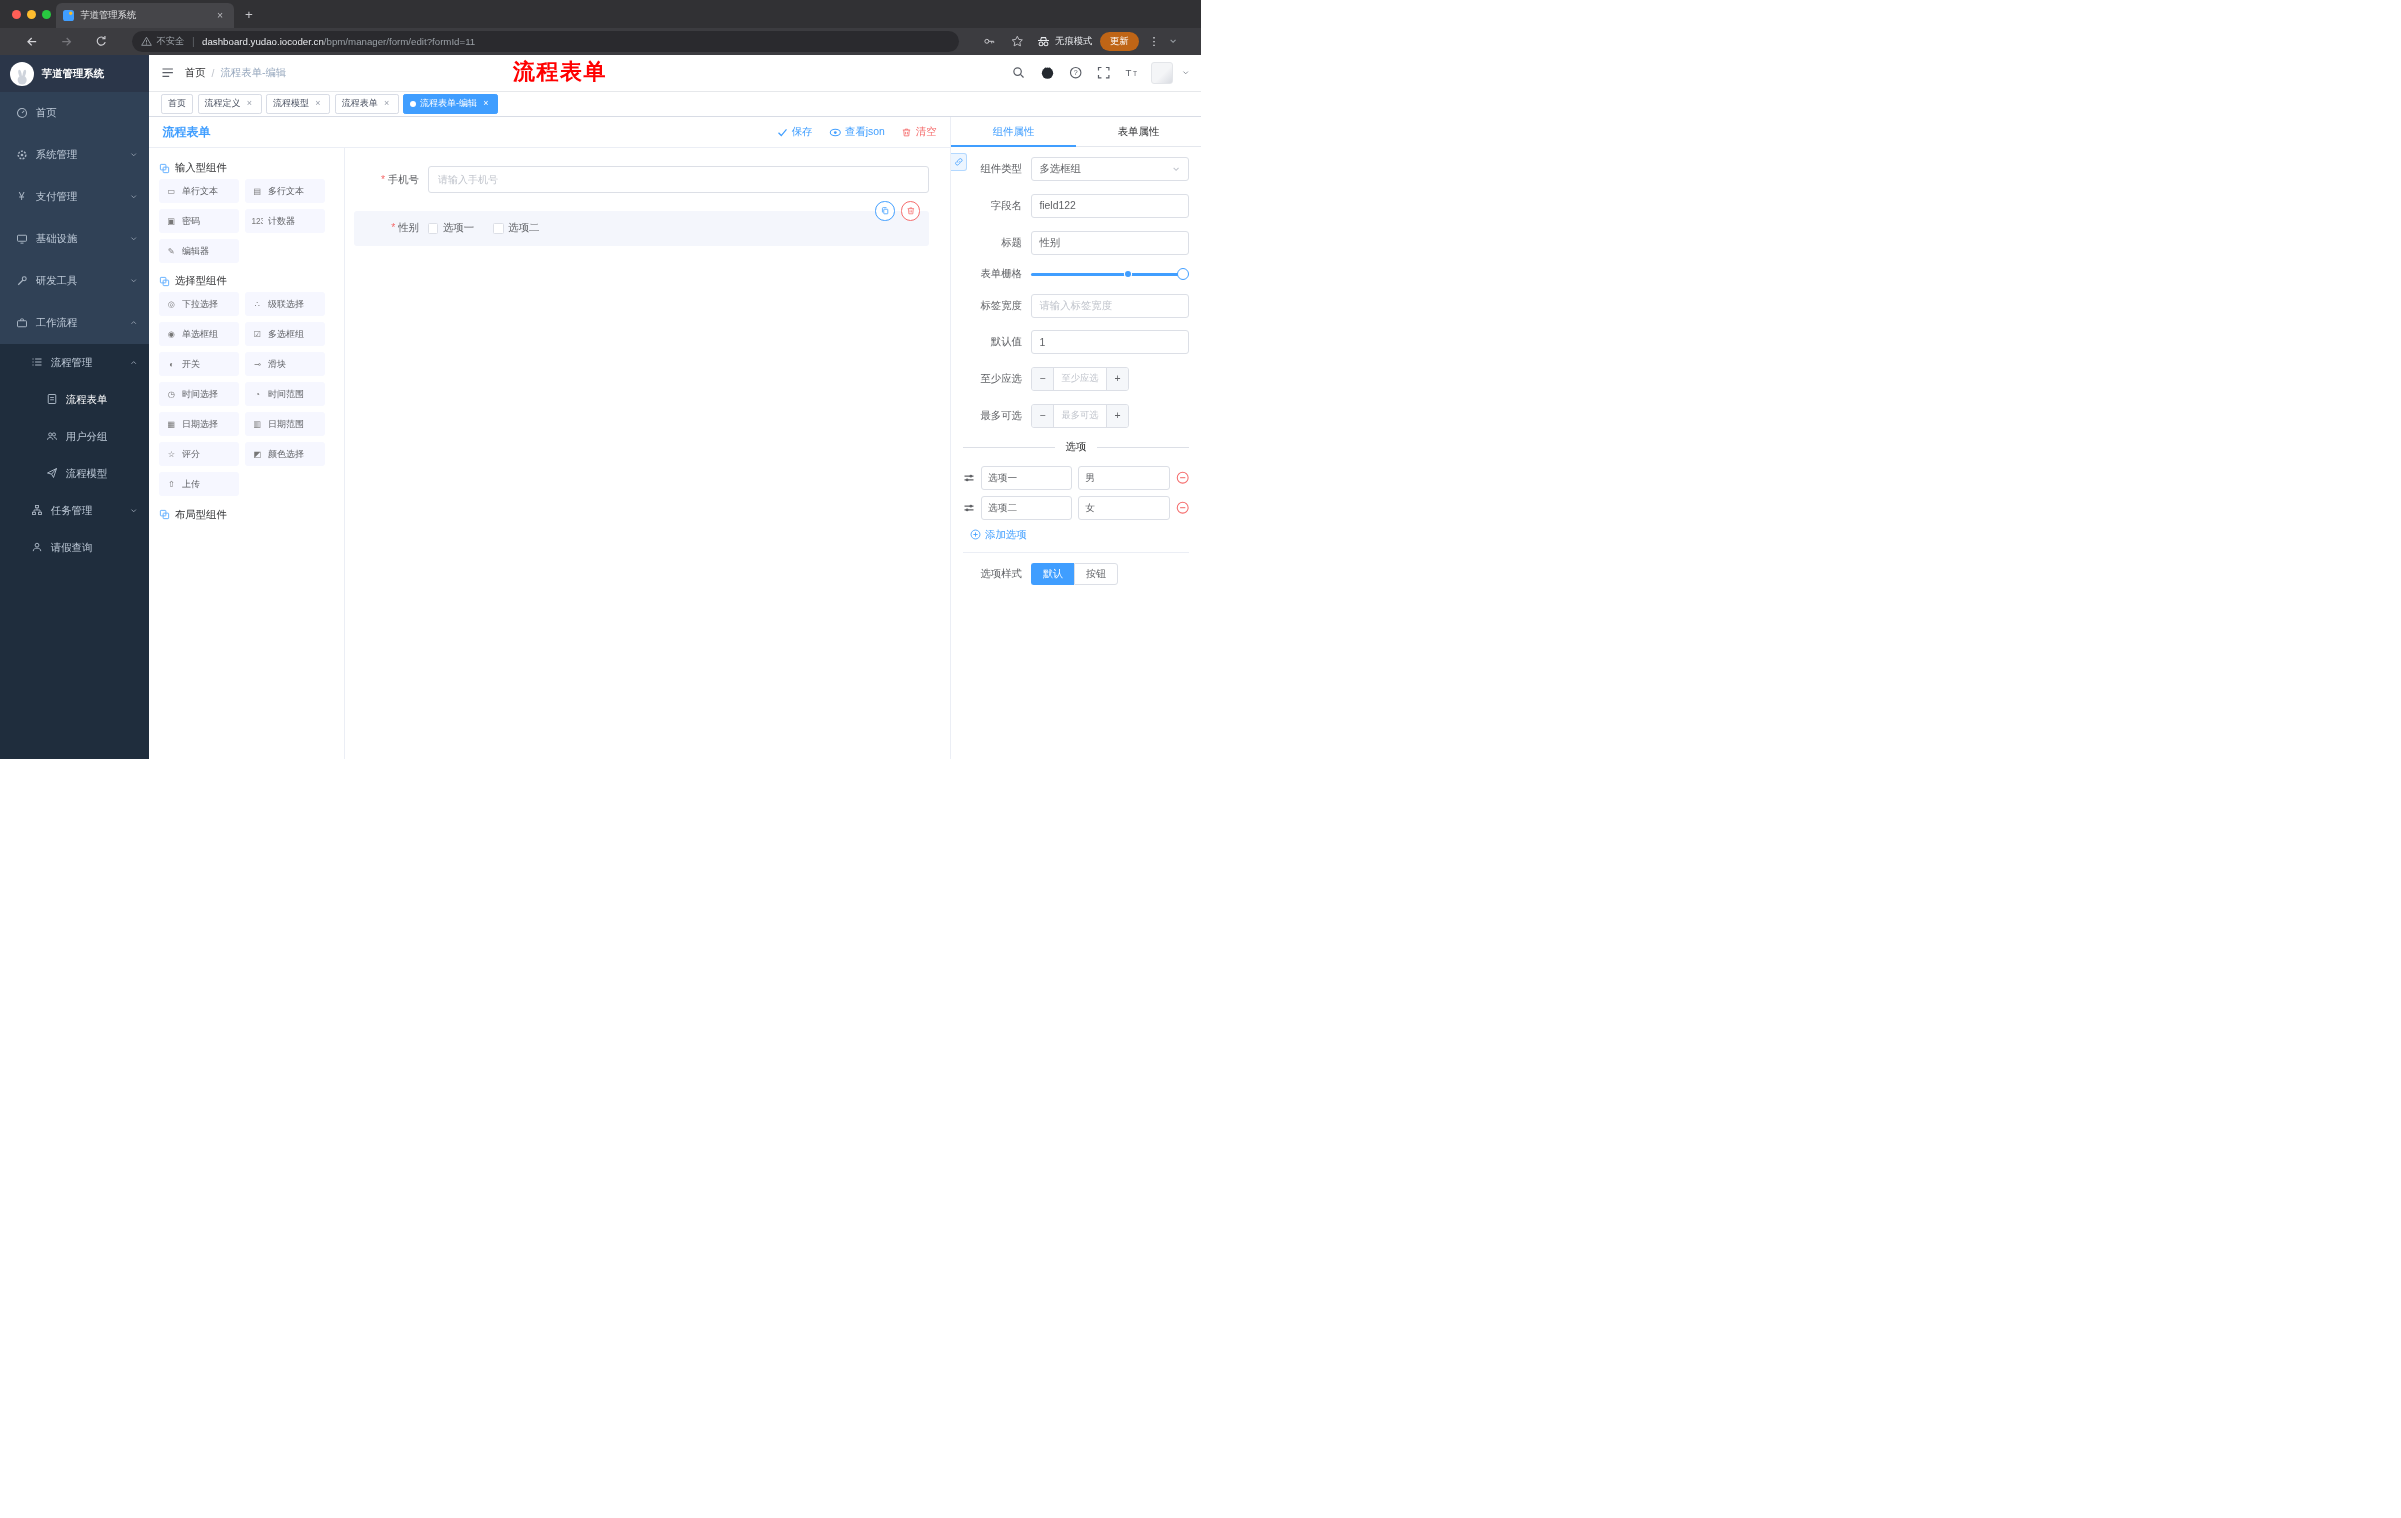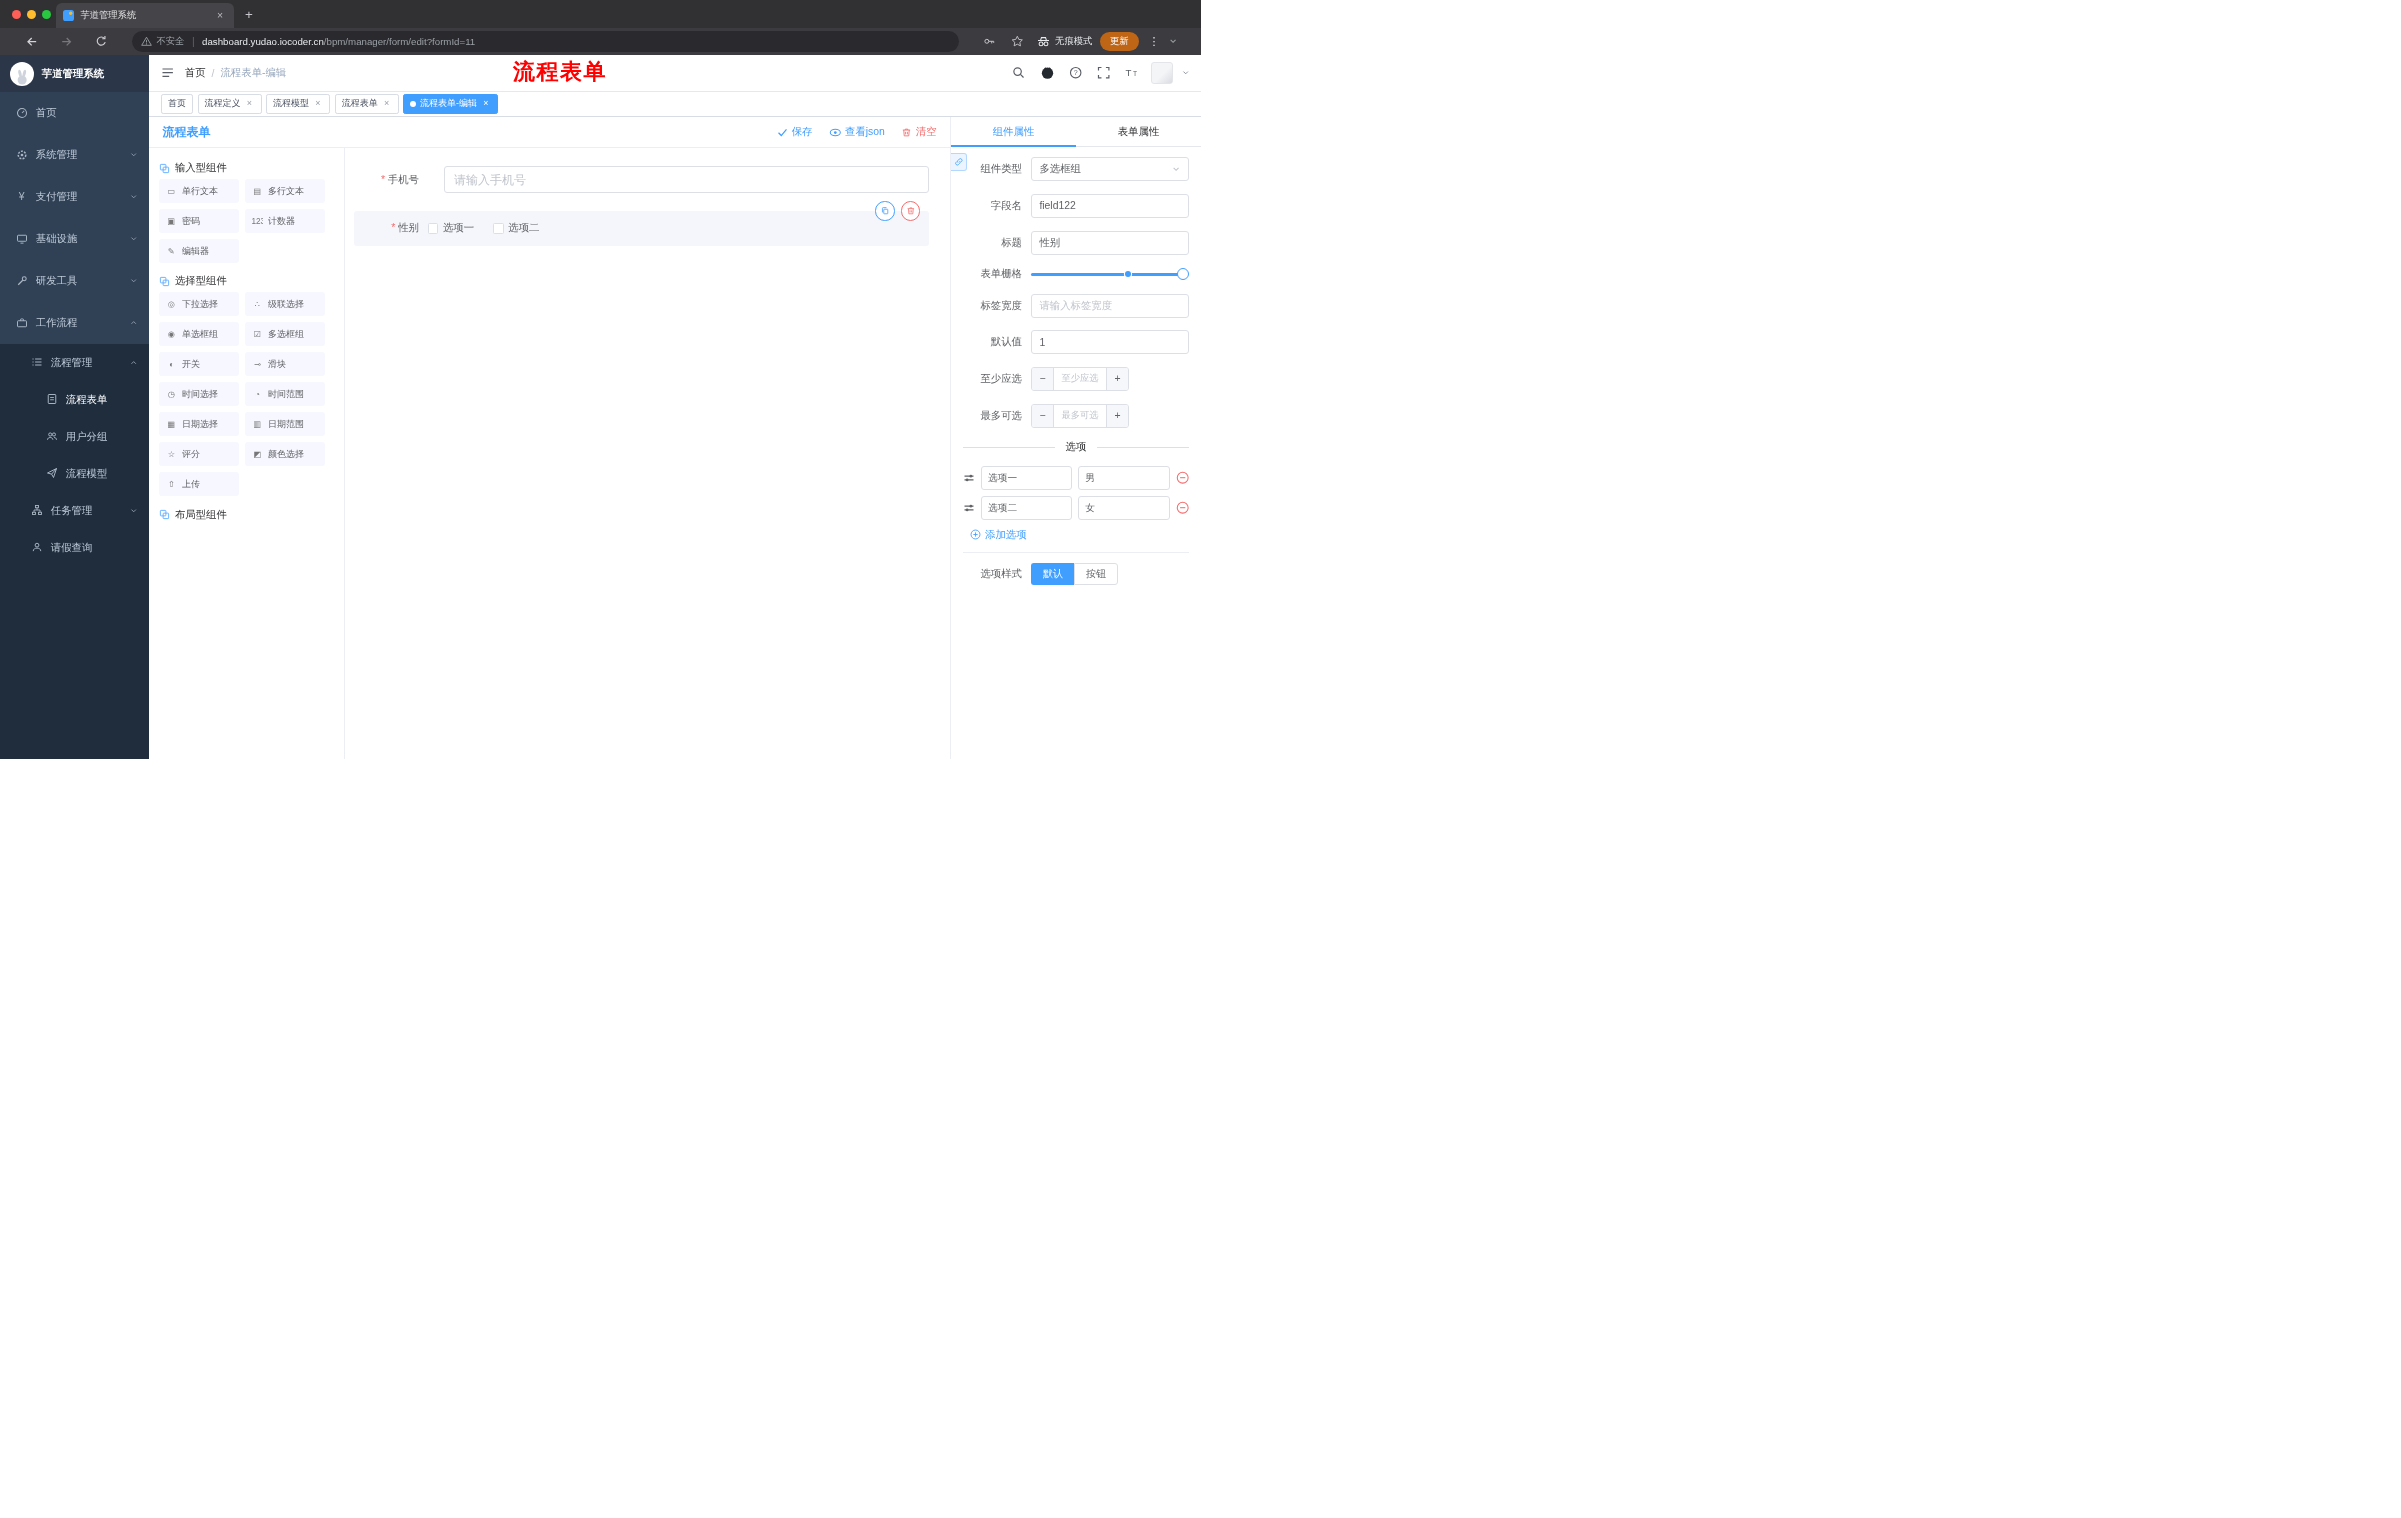--- a/index.html
+++ b/index.html
@@ -94,21 +94,21 @@
   .chips{display:flex;flex-wrap:wrap;gap:6px;margin-bottom:7.4px;}
   .chip{width:80px;height:24px;background:#f6f7ff;border-radius:3px;display:flex;align-items:center;gap:4.5px;padding:0 6px;font-size:9px;color:#606266;cursor:move;}
   .chip-icon{width:12px;text-align:center;font-size:8.2px;color:#777;flex:none;overflow:hidden;}
   .chip-label{white-space:nowrap;overflow:hidden;}
   .req::before{content:"* ";color:var(--danger);}
 
   
   .canvas{flex:1;background:#fff;padding:18px 21px 0 9px;min-width:0;}
   .form-row{display:flex;align-items:center;}
   .form-label{width:74px;text-align:right;padding-right:9px;font-size:10.4px;color:#606266;flex:none;white-space:nowrap;}
-  .phone-input{flex:1;height:27px;border:0.7px solid #dcdfe6;border-radius:3px;padding:0 9px;font-size:12px;color:#606266;margin-left:16px;}
+  .phone-input{flex:1;height:27px;border:0.7px solid #dcdfe6;border-radius:3px;padding:0 9px;font-size:10px;color:#606266;}
   .phone-input::placeholder{color:#c0c4cc;}
   .sel-item{position:relative;margin-top:18px;background:#f4f6fc;border-radius:3px;padding:10.4px 0;}
   .cbx-group{display:flex;align-items:center;gap:19.3px;}
   .cbx{display:flex;align-items:center;gap:4.5px;font-size:10.4px;color:#606266;cursor:pointer;}
   .cbx-box{width:10.4px;height:10.4px;border:0.7px solid #dcdfe6;border-radius:1.5px;background:#fff;flex:none;}
   .item-acts{position:absolute;top:-9.7px;right:9px;display:flex;gap:6px;}
   .circle-btn{width:19.3px;height:19.3px;border-radius:50%;background:#fff;display:flex;align-items:center;justify-content:center;}
   .copy-btn{border:1.1px solid var(--accent);color:var(--accent);}
   .del-btn{border:1.1px solid var(--danger);color:var(--danger);}
 

